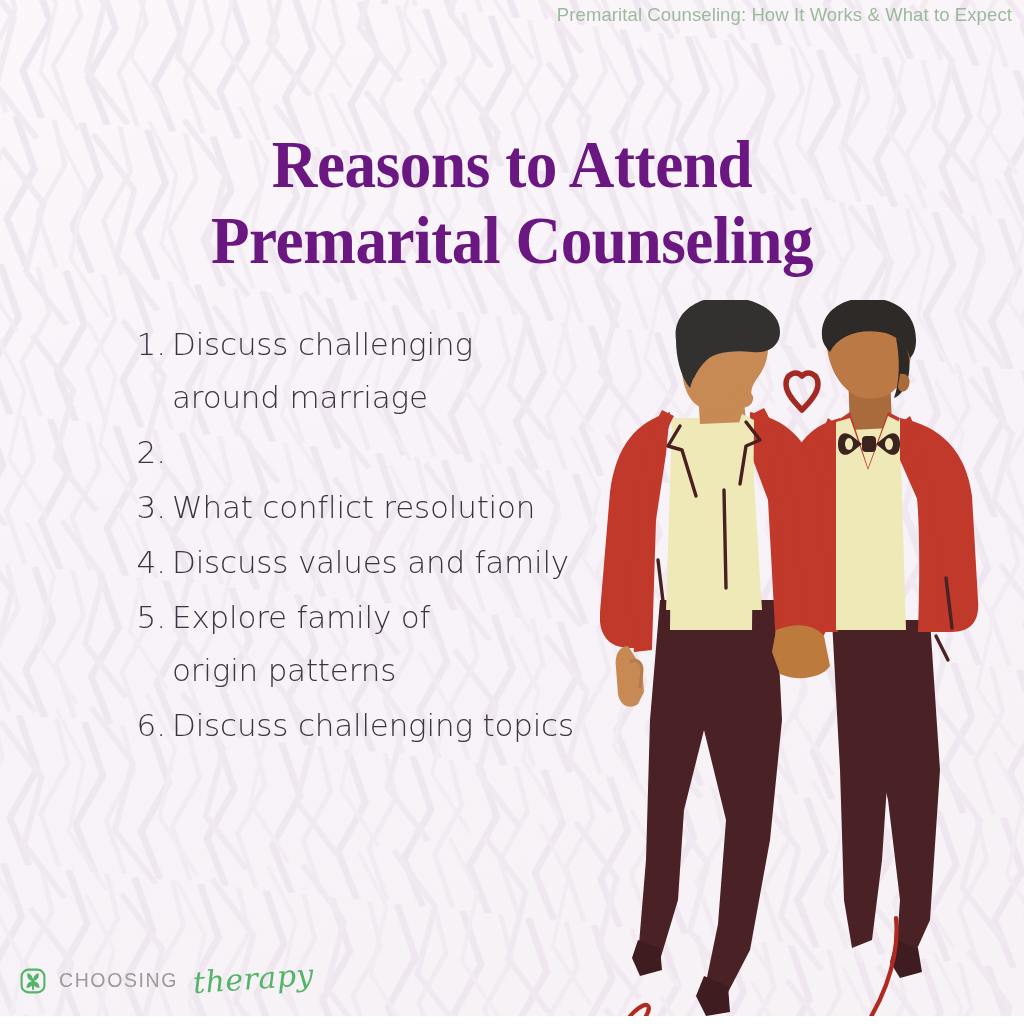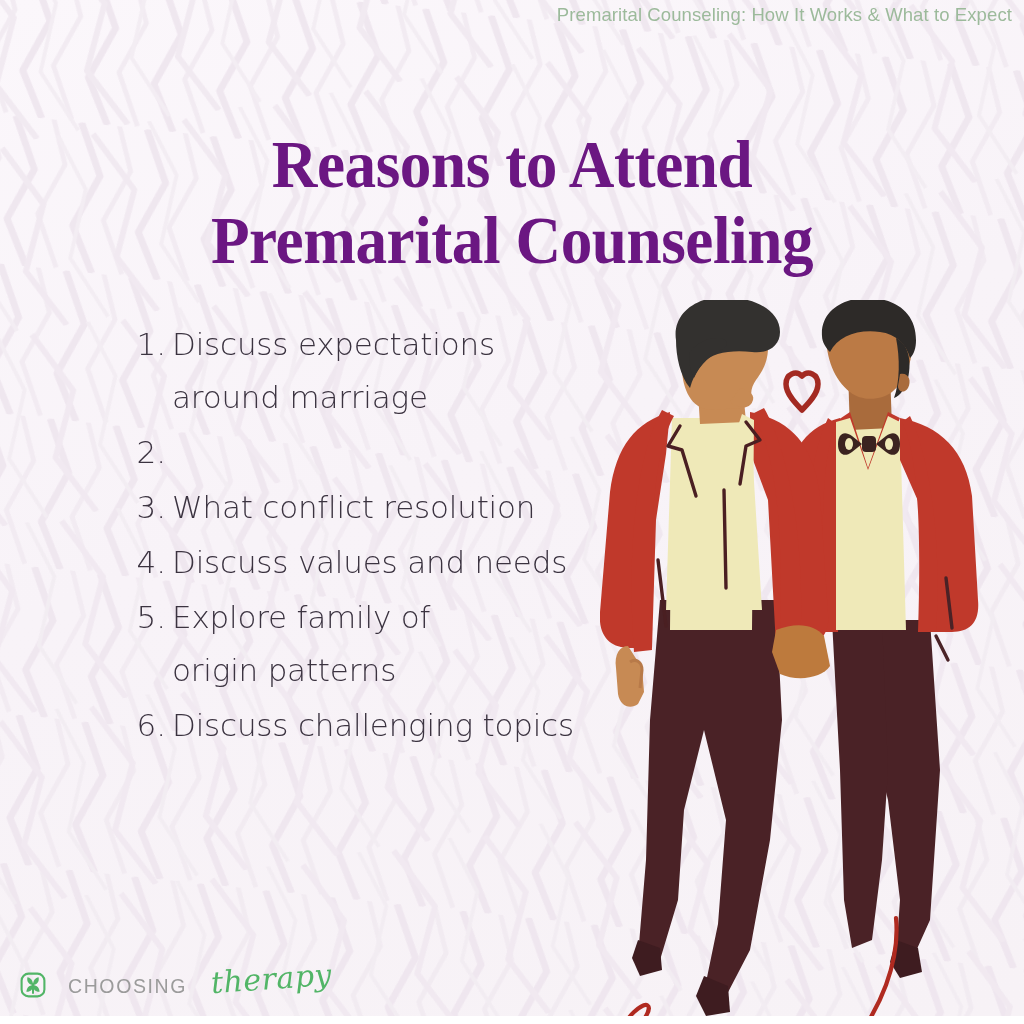--- a/index.html
+++ b/index.html
@@ -104,22 +104,22 @@
     height: 724px;
   }
   .illus svg { display: block; width: 100%; height: 100%; }
 
   
   .logo {
     position: absolute;
     left: 20px;
     bottom: 18px;
     display: flex;
-    align-items: flex-end;
-    gap: 22px;
+    align-items: center;
+    gap: 13px;
   }
   .logo-mark { width: 26px; height: 26px; display: block; }
   .logo-choosing {
     color: #9b9b9b;
     font-size: 19.5px;
     letter-spacing: 1.6px;
     font-weight: 500;
     font-family: "Liberation Sans", sans-serif;
   }
   .logo-therapy {
@@ -160,32 +160,32 @@
   <div class="eyebrow">Premarital Counseling: How It Works &amp; What to Expect</div>
 
   <div class="title">
     <span class="ln">Reasons to Attend</span>
     <span class="ln">Premarital Counseling</span>
   </div>
 
   <div class="list">
     <div class="li w-narrow">
       <span class="li-num">1.</span>
-      <span class="li-txt">Discuss expectations around marriage</span>
+      <span class="li-txt">Discuss challenging around marriage</span>
     </div>
     <div class="li w-mid">
       <span class="li-num">2.</span>
     </div>
     <div class="li w-wide">
       <span class="li-num">3.</span>
       <span class="li-txt">What conflict resolution</span>
     </div>
     <div class="li w-wide">
       <span class="li-num">4.</span>
-      <span class="li-txt">Discuss values and needs</span>
+      <span class="li-txt">Discuss values and family</span>
     </div>
     <div class="li w-mid">
       <span class="li-num">5.</span>
       <span class="li-txt">Explore family of origin patterns</span>
     </div>
     <div class="li w-wide">
       <span class="li-num">6.</span>
       <span class="li-txt">Discuss challenging topics</span>
     </div>
   </div>

